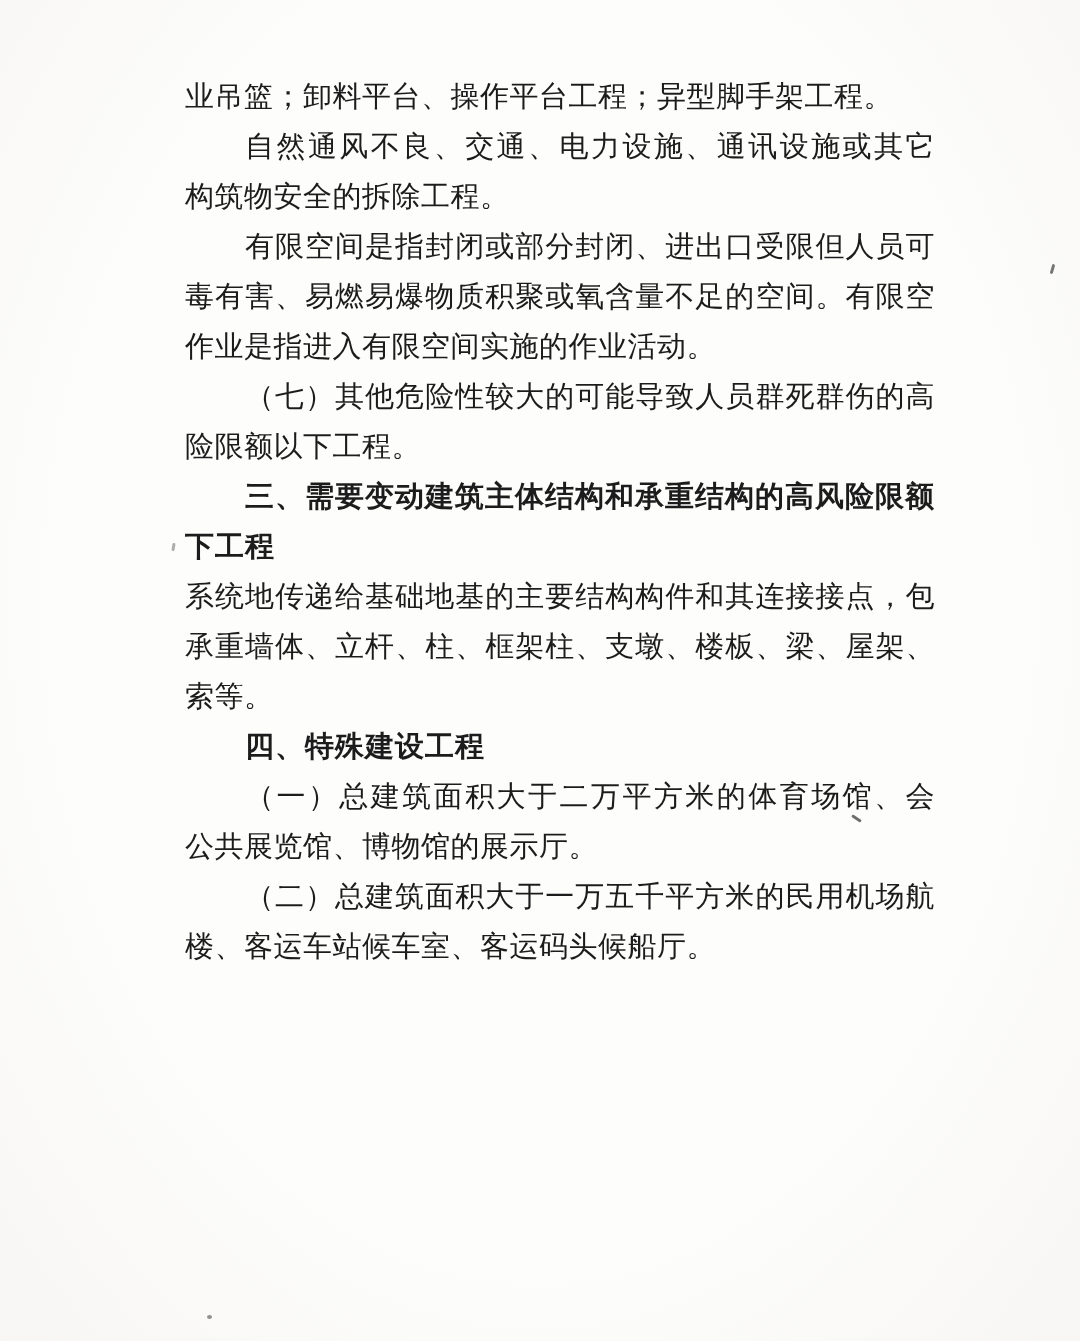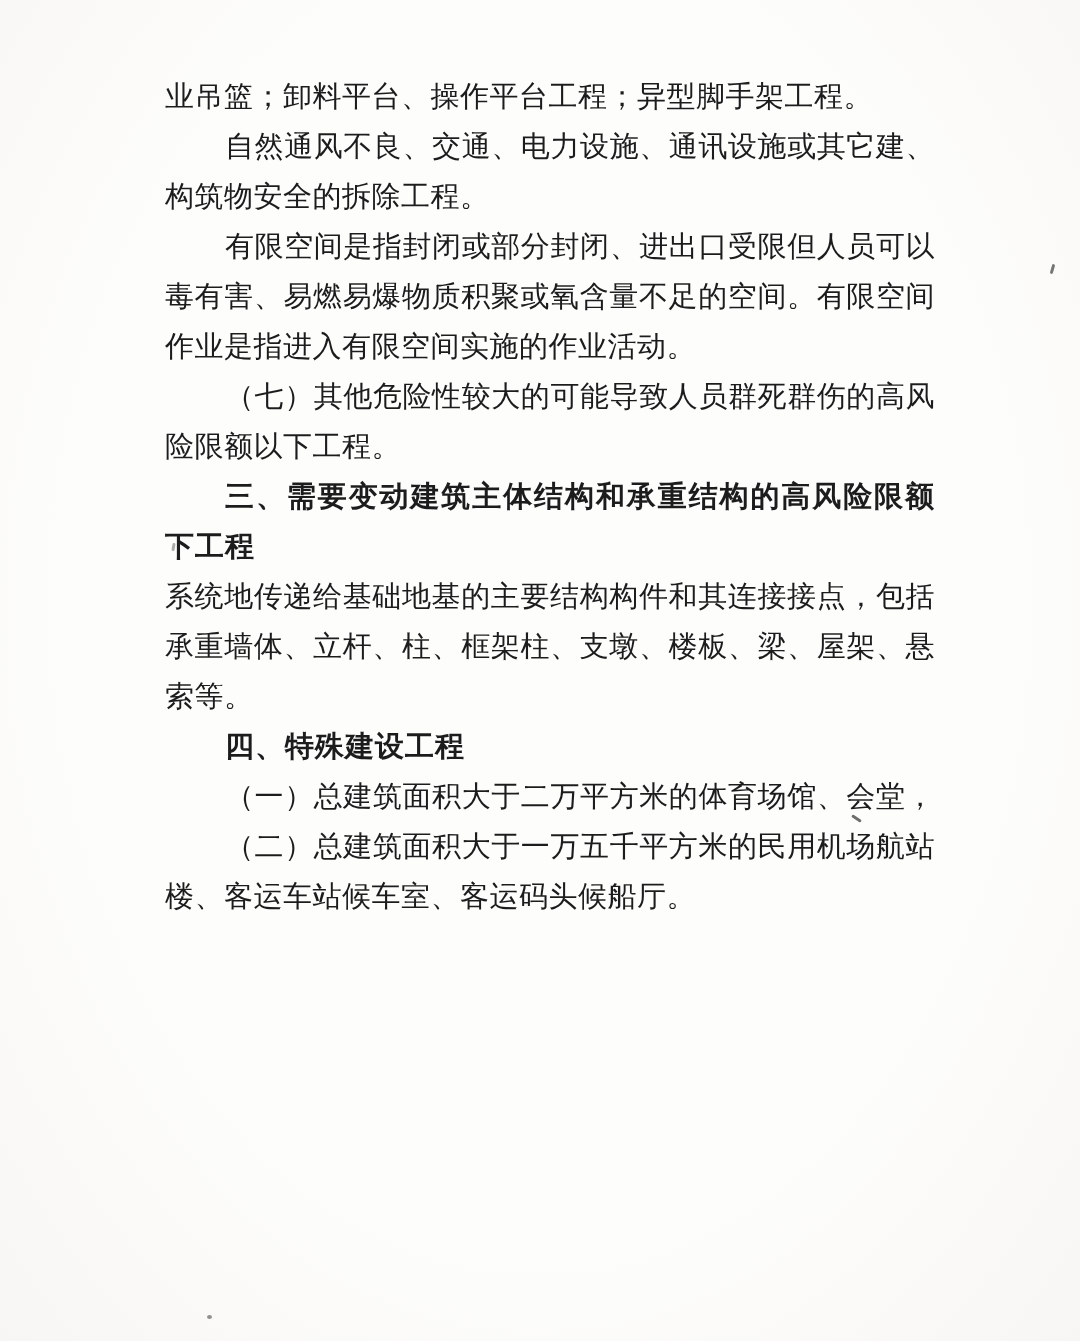--- a/index.html
+++ b/index.html
@@ -21,20 +21,21 @@
     color: #1c1c1c;
     font-size: 29px;
     letter-spacing: 0.5px;
   }
   .line {
     height: 50px;
     line-height: 50px;
     overflow: hidden;
     white-space: normal;
     text-align: left;
+    margin-left: 20px;
   }
   .indent { text-indent: 60px; }
   .fill {
     text-align: justify;
     text-align-last: justify;
     text-justify: inter-character;
   }
   .heading {
     font-family: "Liberation Sans", "DejaVu Sans", sans-serif;
     font-weight: 700;
@@ -59,20 +60,21 @@
     <div class="line">作业是指进入有限空间实施的作业活动。</div>
     <div class="line indent fill">（七）其他危险性较大的可能导致人员群死群伤的高风</div>
     <div class="line">险限额以下工程。</div>
     <div class="line indent fill heading">三、需要变动建筑主体结构和承重结构的高风险限额以</div>
     <div class="line heading">下工程</div>
     <div class="line fill">系统地传递给基础地基的主要结构构件和其连接接点，包括</div>
     <div class="line fill">承重墙体、立杆、柱、框架柱、支墩、楼板、梁、屋架、悬</div>
     <div class="line">索等。</div>
     <div class="line indent heading">四、特殊建设工程</div>
     <div class="line indent fill">（一）总建筑面积大于二万平方米的体育场馆、会堂，</div>
+    <div class="line">公共展览馆、博物馆的展示厅。</div>
     <div class="line indent fill">（二）总建筑面积大于一万五千平方米的民用机场航站</div>
     <div class="line">楼、客运车站候车室、客运码头候船厅。</div>
   </div>
 
   <div class="speck speck-1"></div>
   <div class="speck speck-2"></div>
   <div class="speck speck-3"></div>
   <div class="speck speck-4"></div>
 </div>
 

